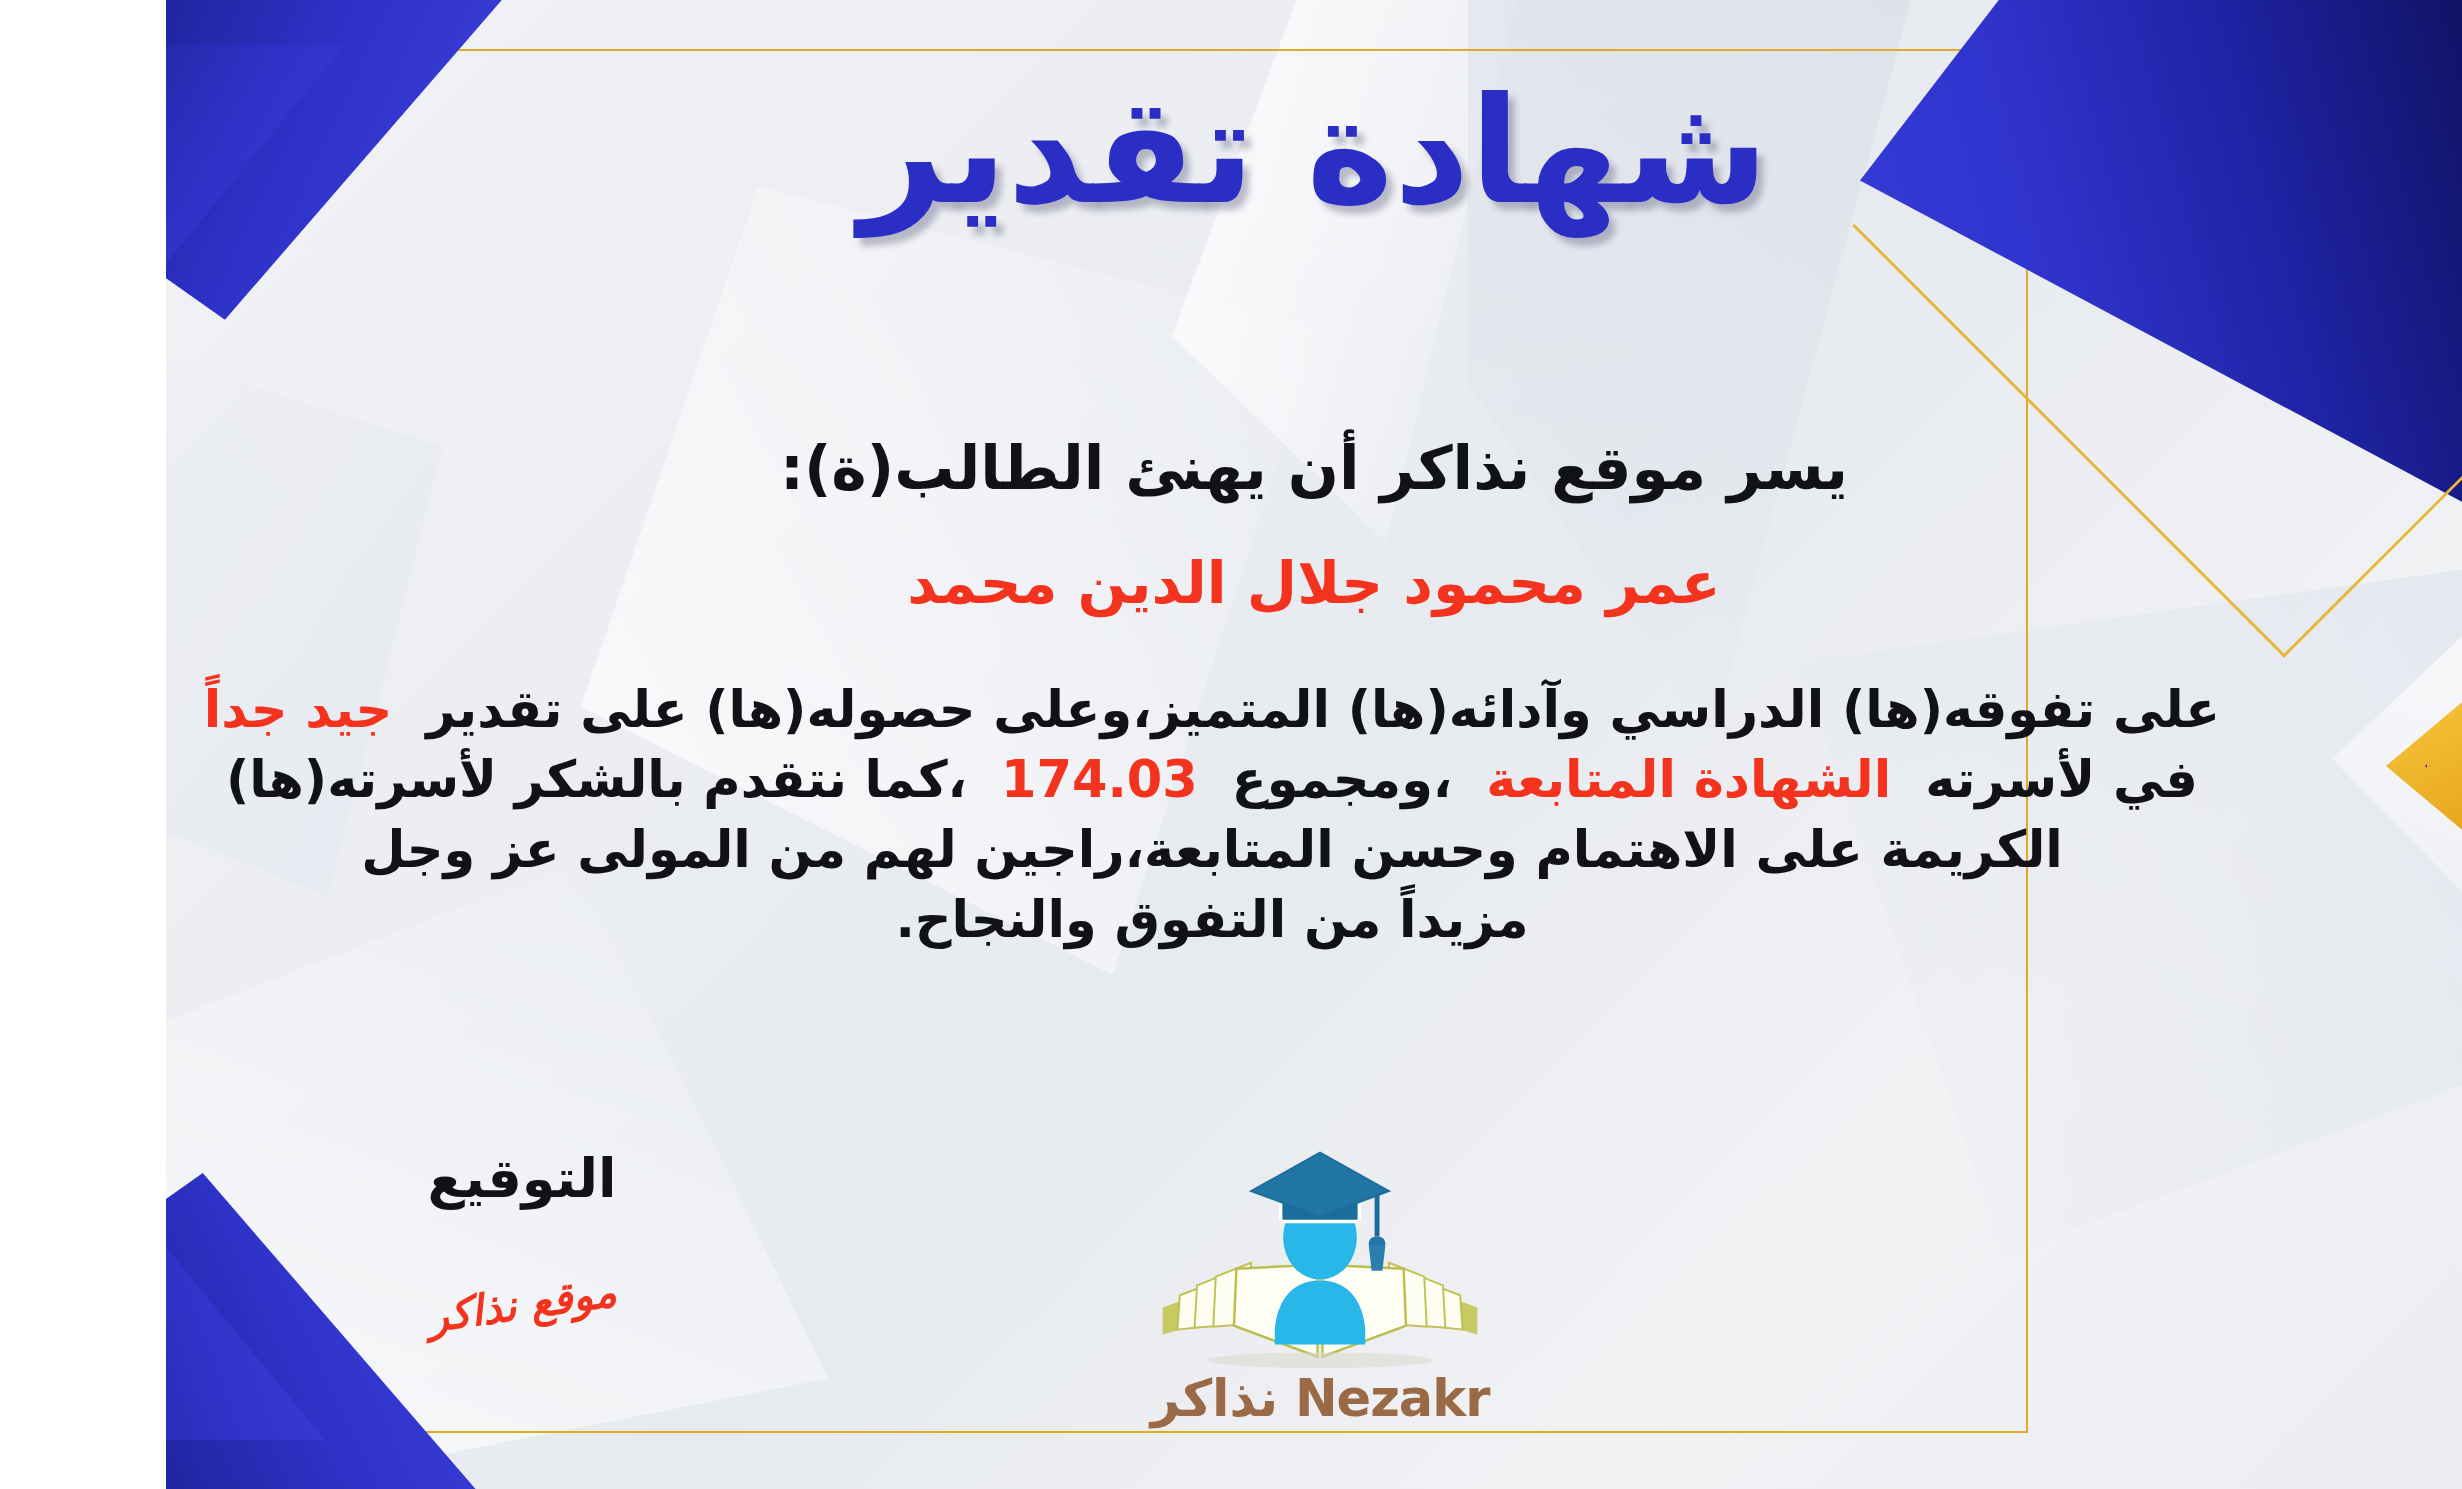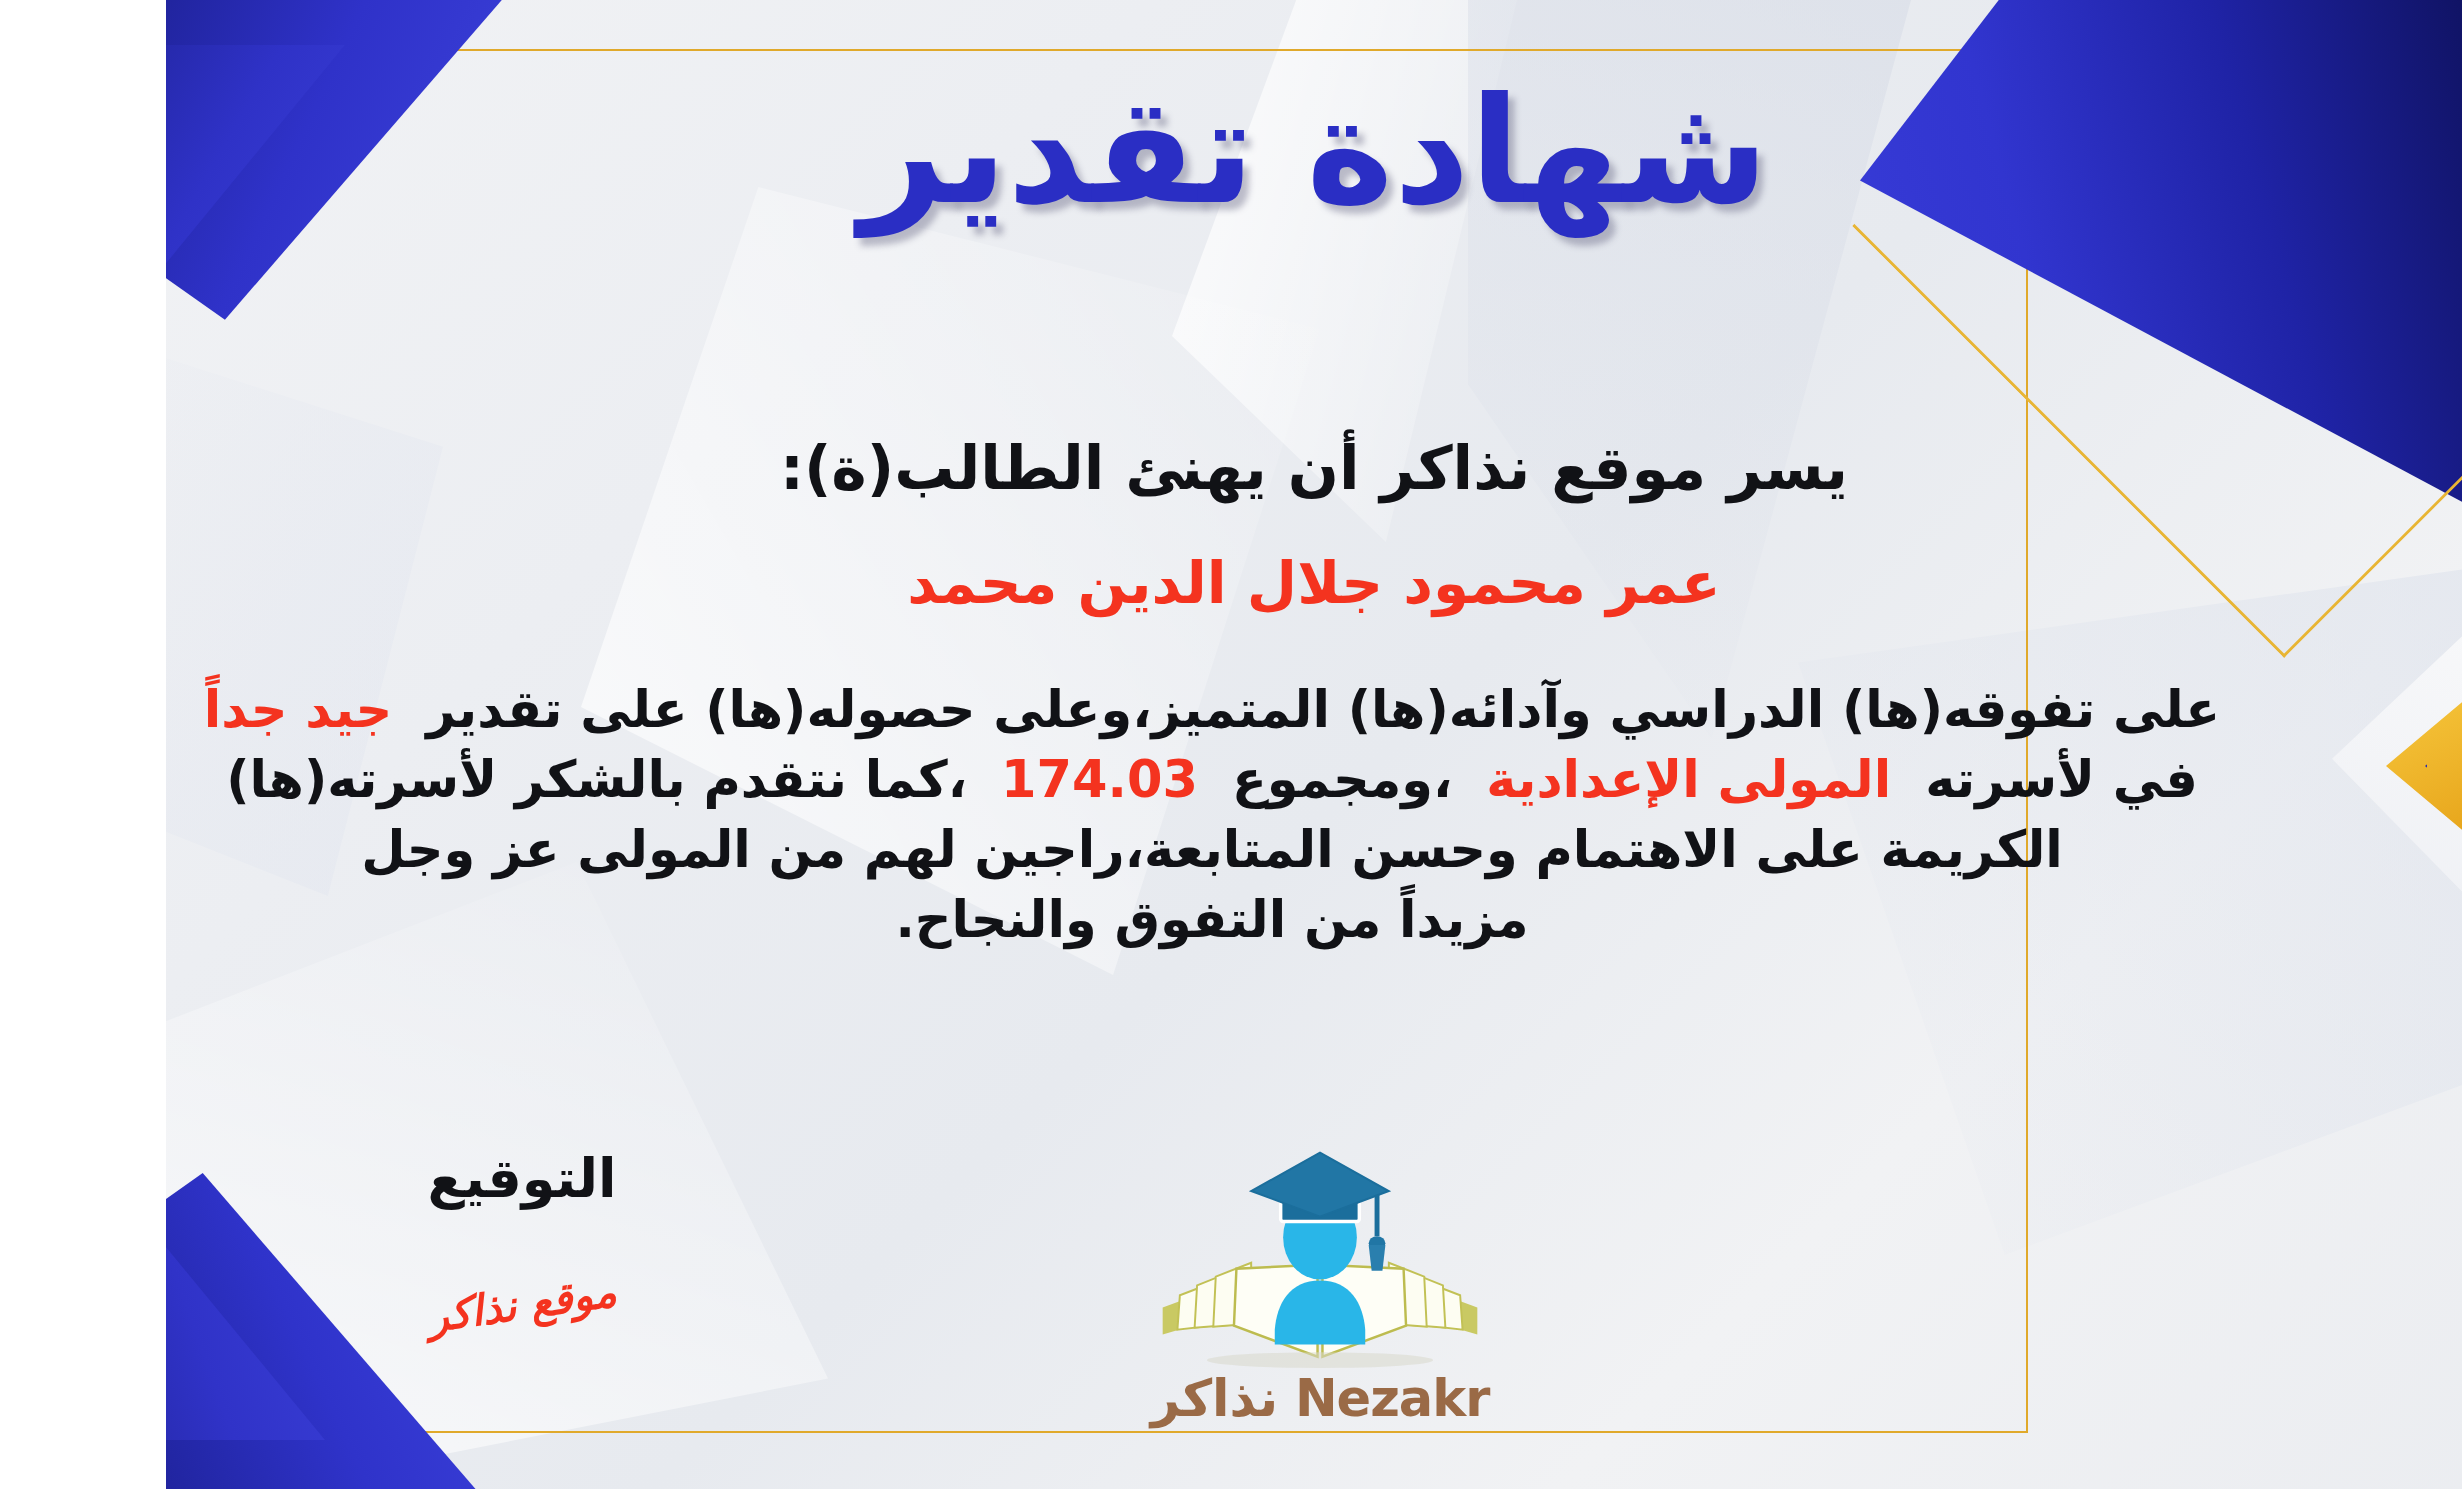--- a/index.html
+++ b/index.html
@@ -253,21 +253,21 @@
 
     <div class="student-name">عمر محمود جلال الدين محمد</div>
 
     <div class="body-block">
 
       <div class="body-line l1">
         <span>على تفوقه(ها) الدراسي وآدائه(ها) المتميز،وعلى حصوله(ها) على تقدير</span><span class="sp"></span><span class="hl">جيد جداً</span>
       </div>
 
       <div class="body-line l2">
-        <span>في لأسرته</span><span class="sp"></span><span class="hl">المولى الإعدادية</span><span class="sp"></span><span>،ومجموع</span><span class="sp"></span><span class="hl">174.03</span><span class="sp"></span><span>،كما نتقدم بالشكر لأسرته(ها)</span>
+        <span>في لأسرته</span><span class="sp"></span><span class="hl">الشهادة المتابعة</span><span class="sp"></span><span>،ومجموع</span><span class="sp"></span><span class="hl">174.03</span><span class="sp"></span><span>،كما نتقدم بالشكر لأسرته(ها)</span>
       </div>
 
       <div class="body-line l3">الكريمة على الاهتمام وحسن المتابعة،راجين لهم من المولى عز وجل</div>
 
       <div class="body-line l4">مزيداً من التفوق والنجاح.</div>
     </div>
 
     <div class="signature-label">التوقيع</div>
 
     <div class="signature-mark">موقع نذاكر</div>

